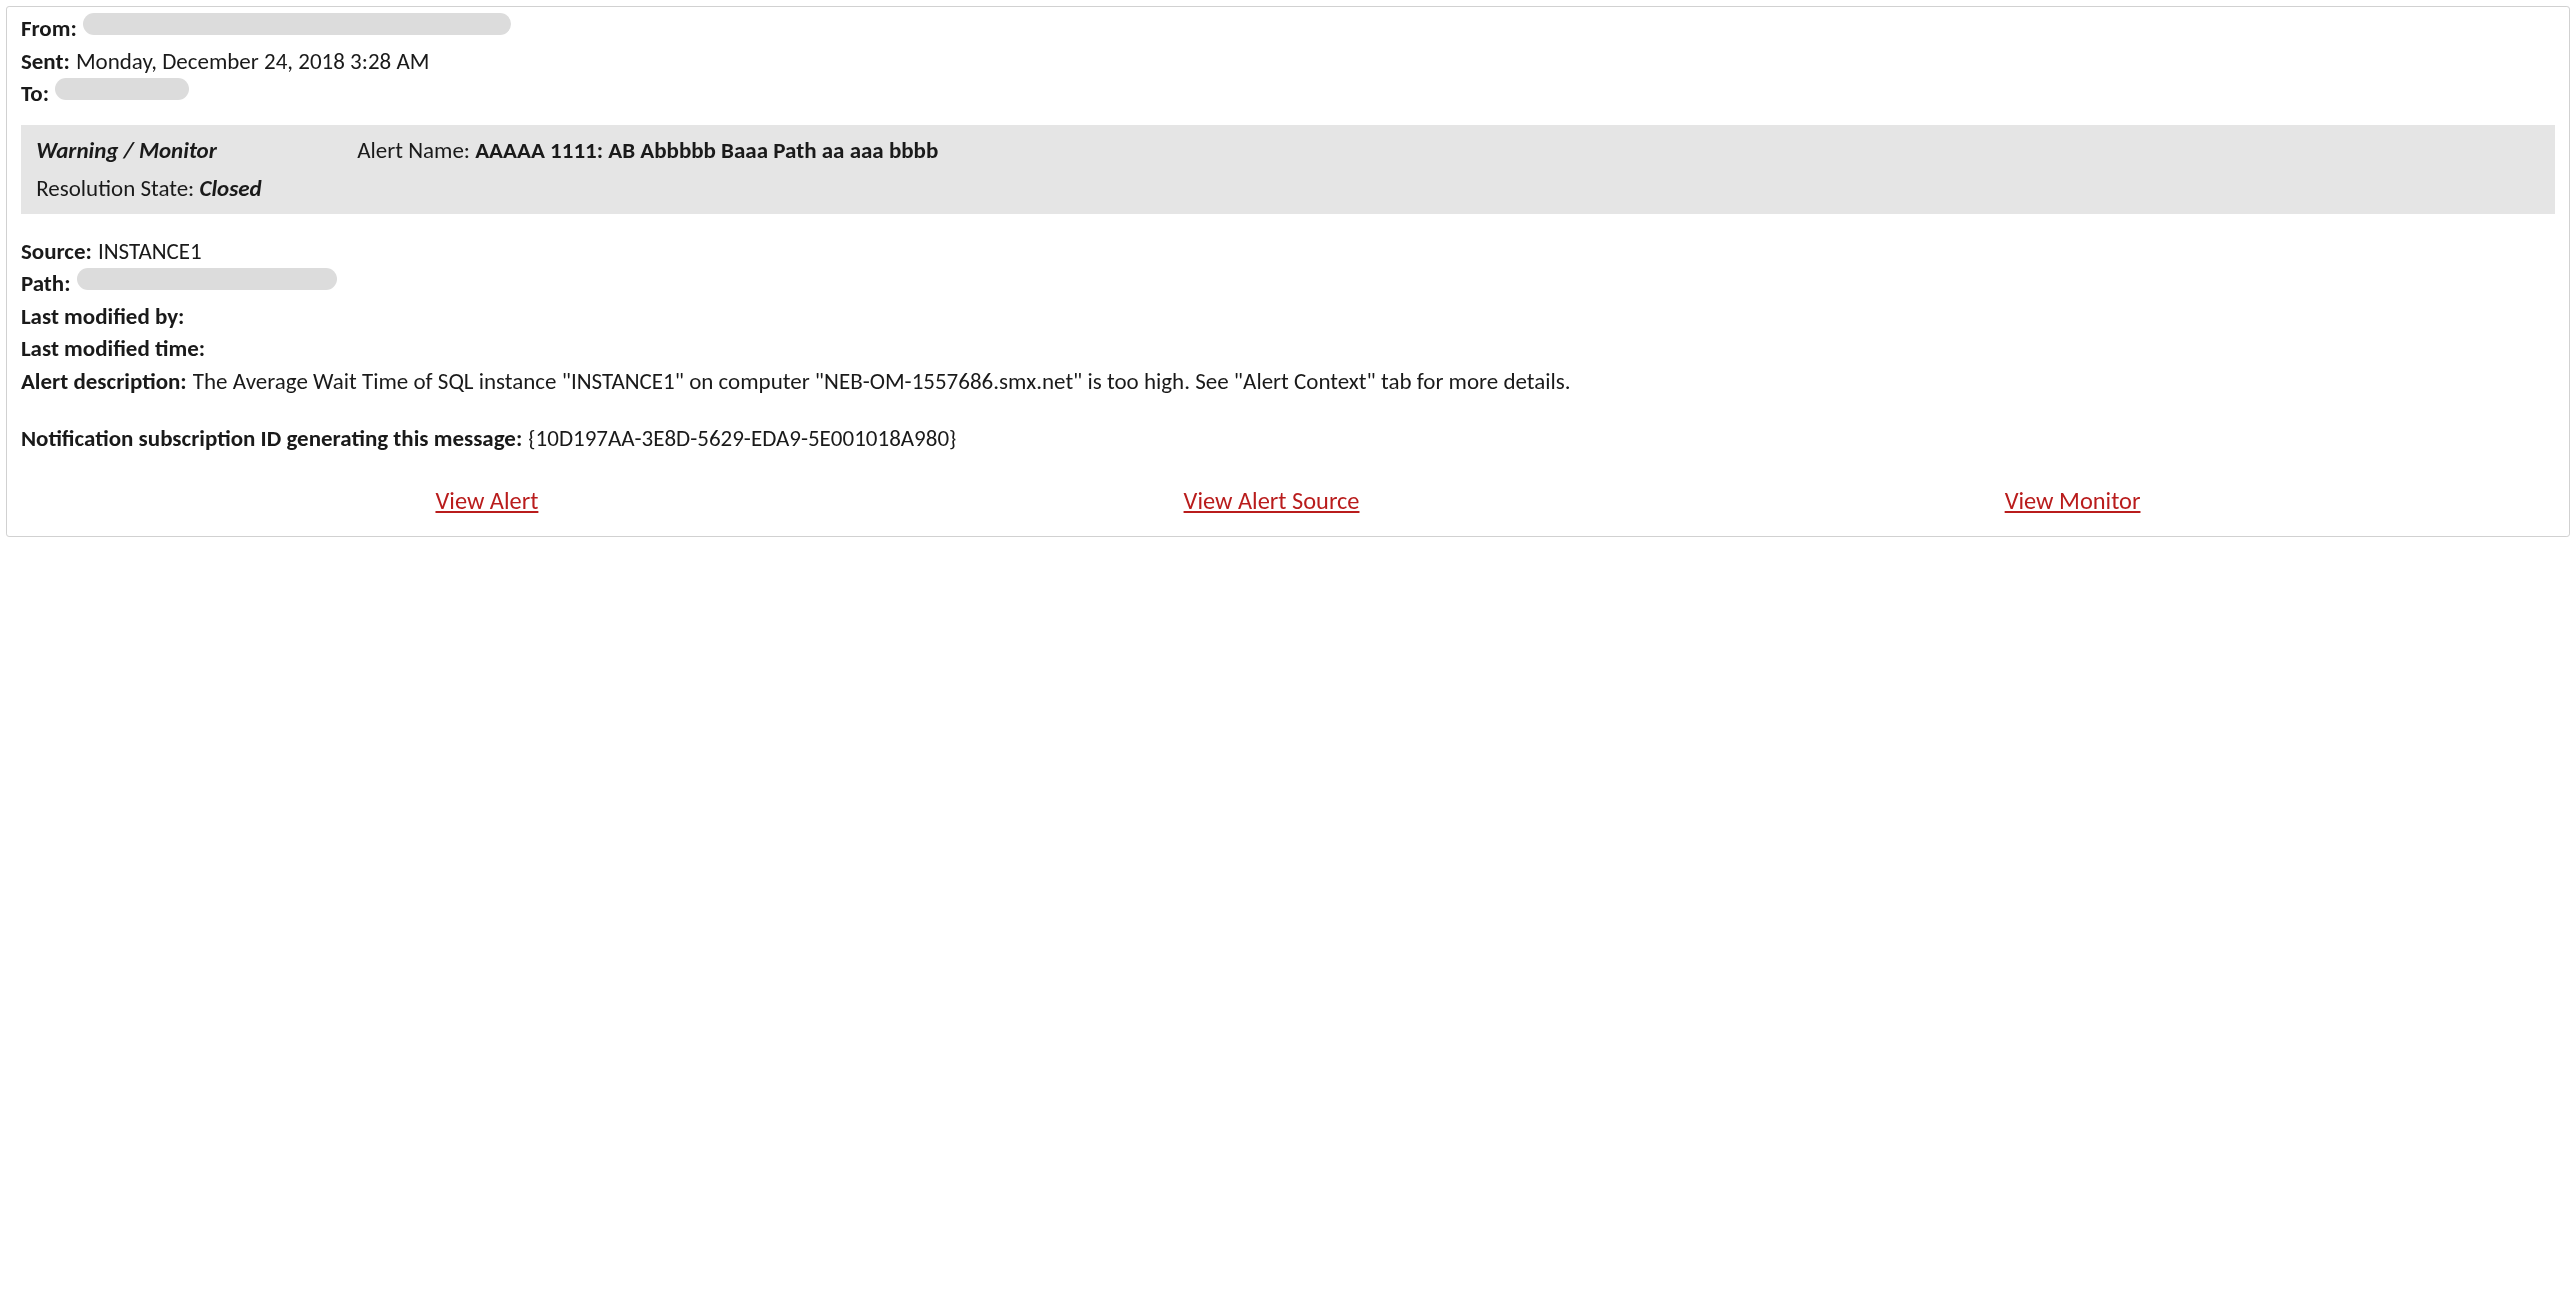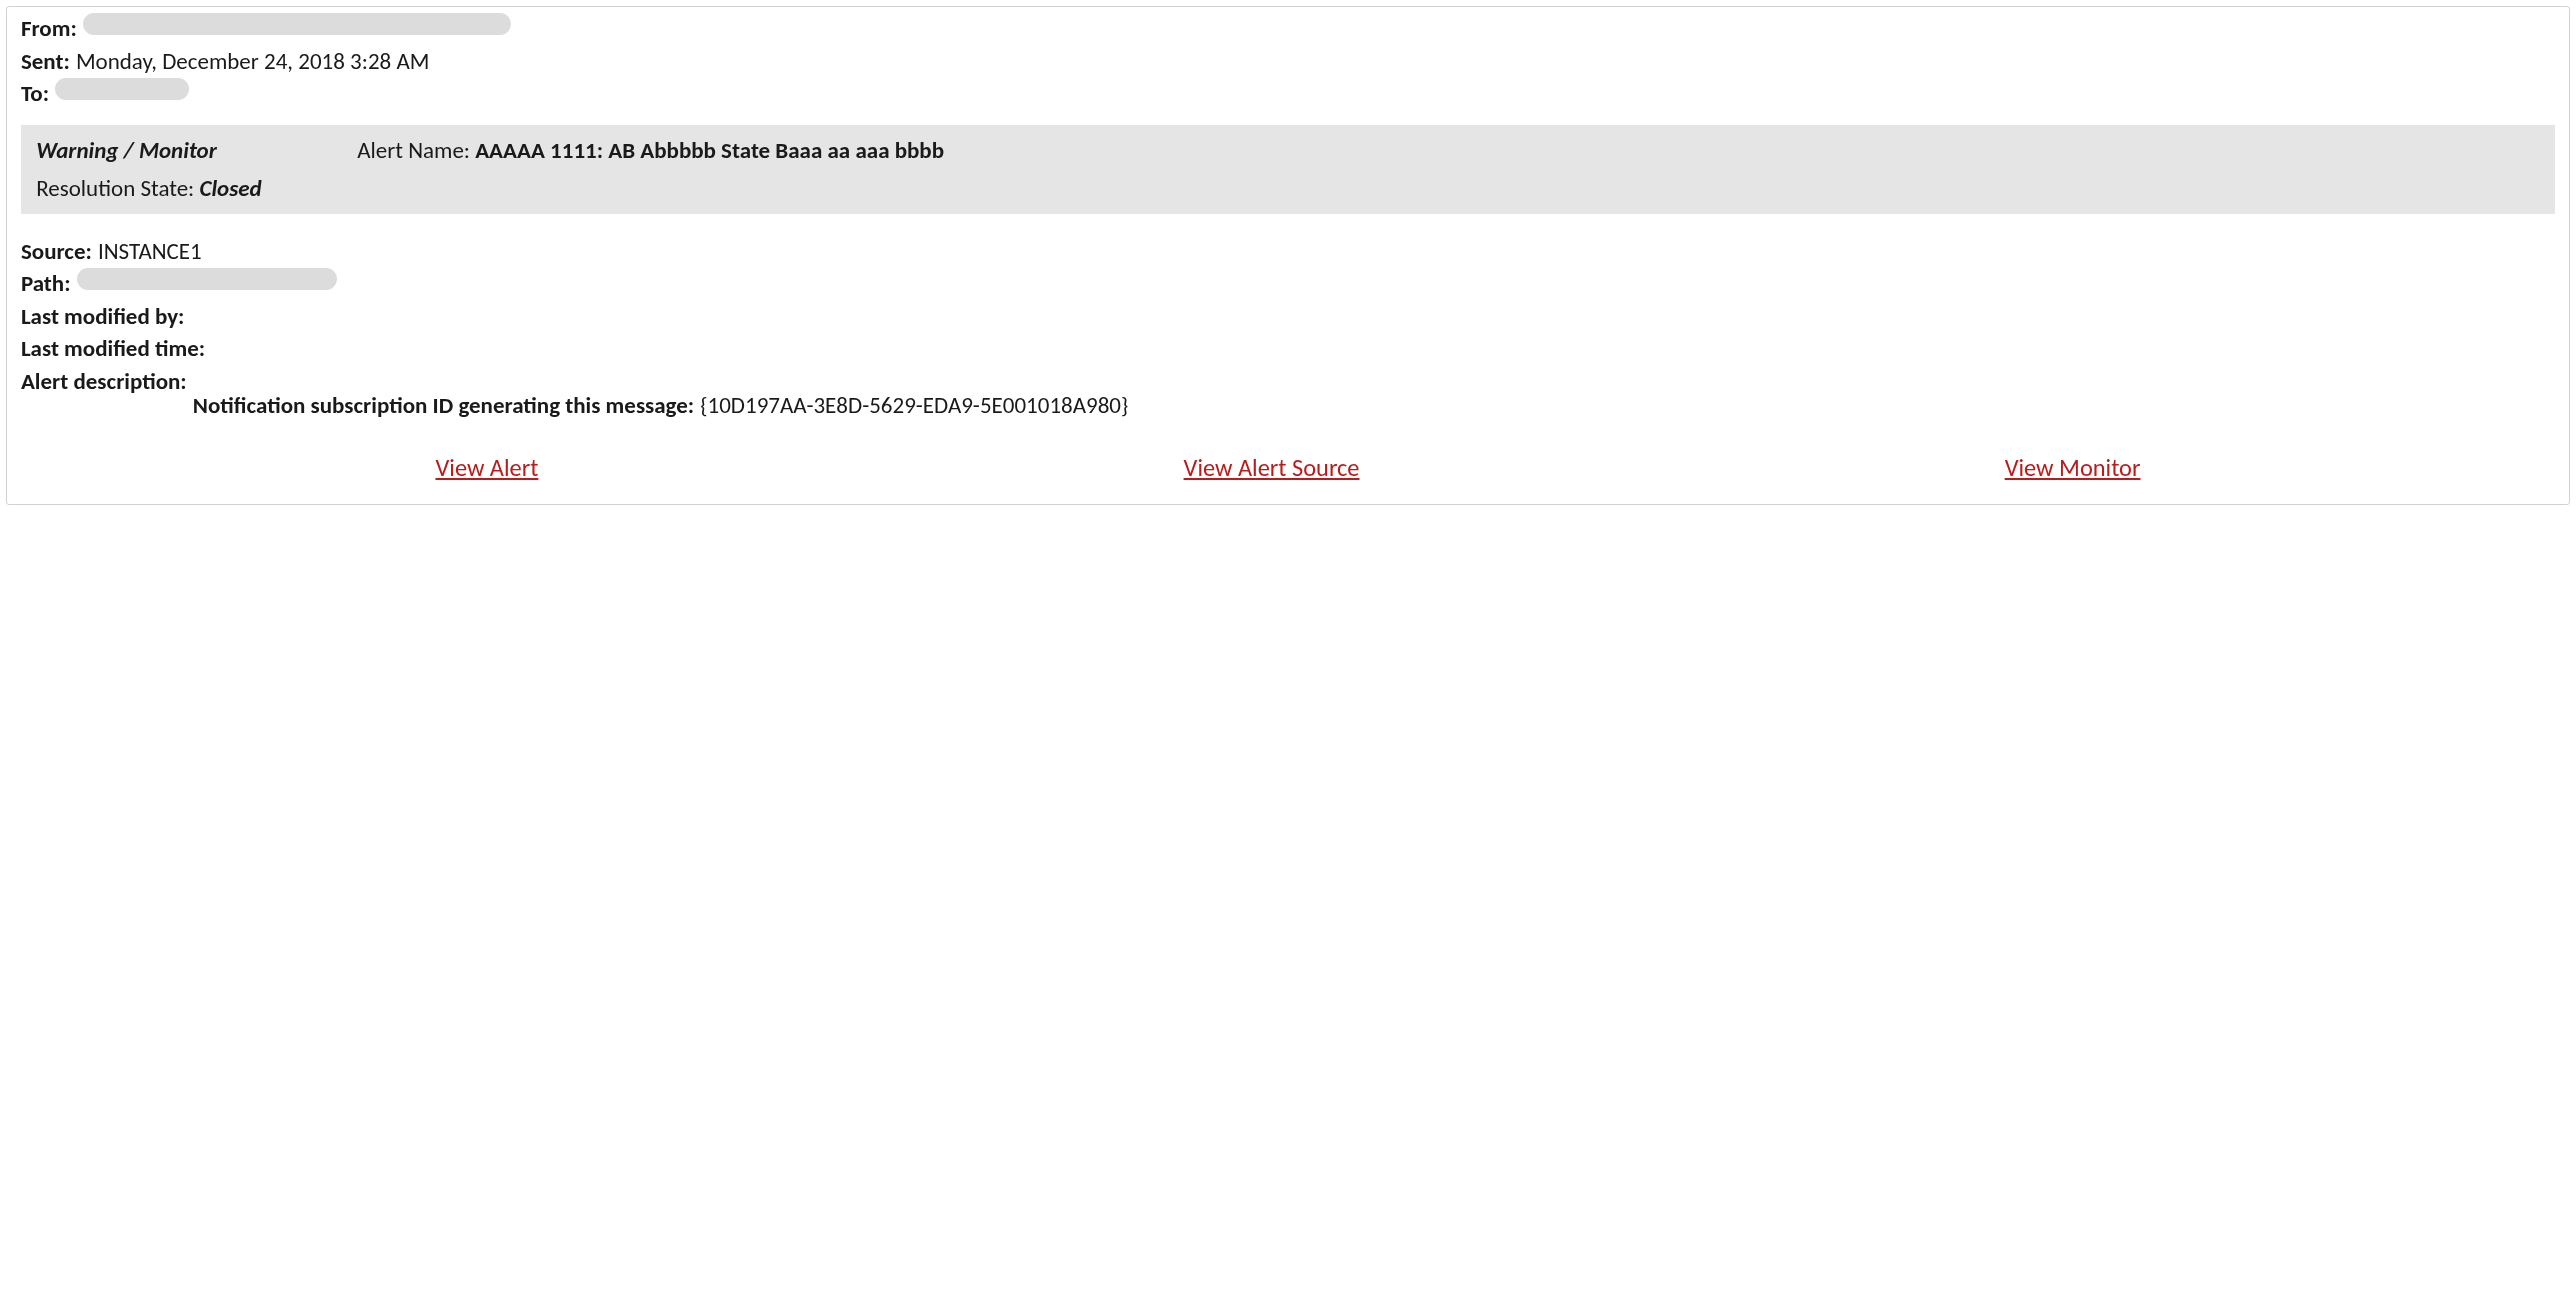--- a/index.html
+++ b/index.html
@@ -109,21 +109,21 @@
     <span class="hdr-label">To:</span>
     <span class="redact to"></span>
   </div>
 
   <div class="banner">
     <div class="banner-row">
       <div class="banner-left">
         <span class="bold italic">Warning / Monitor</span>
       </div>
       <div class="banner-right">
-        <span>Alert Name:  </span><span class="bold">AAAAA 1111: AB Abbbbb State Baaa aa aaa bbbb</span>
+        <span>Alert Name:  </span><span class="bold">AAAAA 1111: AB Abbbbb Baaa Path aa aaa bbbb</span>
       </div>
     </div>
     <div class="banner-row">
       <div class="banner-left">
         <span>Resolution State: </span><span class="bold italic">Closed</span>
       </div>
     </div>
   </div>
 
   <div class="body-line">
@@ -137,20 +137,21 @@
   <div class="body-line">
     <span class="body-label">Last modified by:</span>
     <span></span>
   </div>
   <div class="body-line">
     <span class="body-label">Last modified time:</span>
     <span></span>
   </div>
   <div class="desc-block">
     <span class="body-label">Alert description:</span>
+    <span>The Average Wait Time of SQL instance "INSTANCE1" on computer "NEB-OM-1557686.smx.net" is too high. See "Alert Context" tab for more details.</span>
   </div>
 
   <div class="spacer"></div>
 
   <div class="body-line">
     <span class="body-label">Notification subscription ID generating this message:</span>
     <span>{10D197AA-3E8D-5629-EDA9-5E001018A980}</span>
   </div>
 
   <div class="links">

